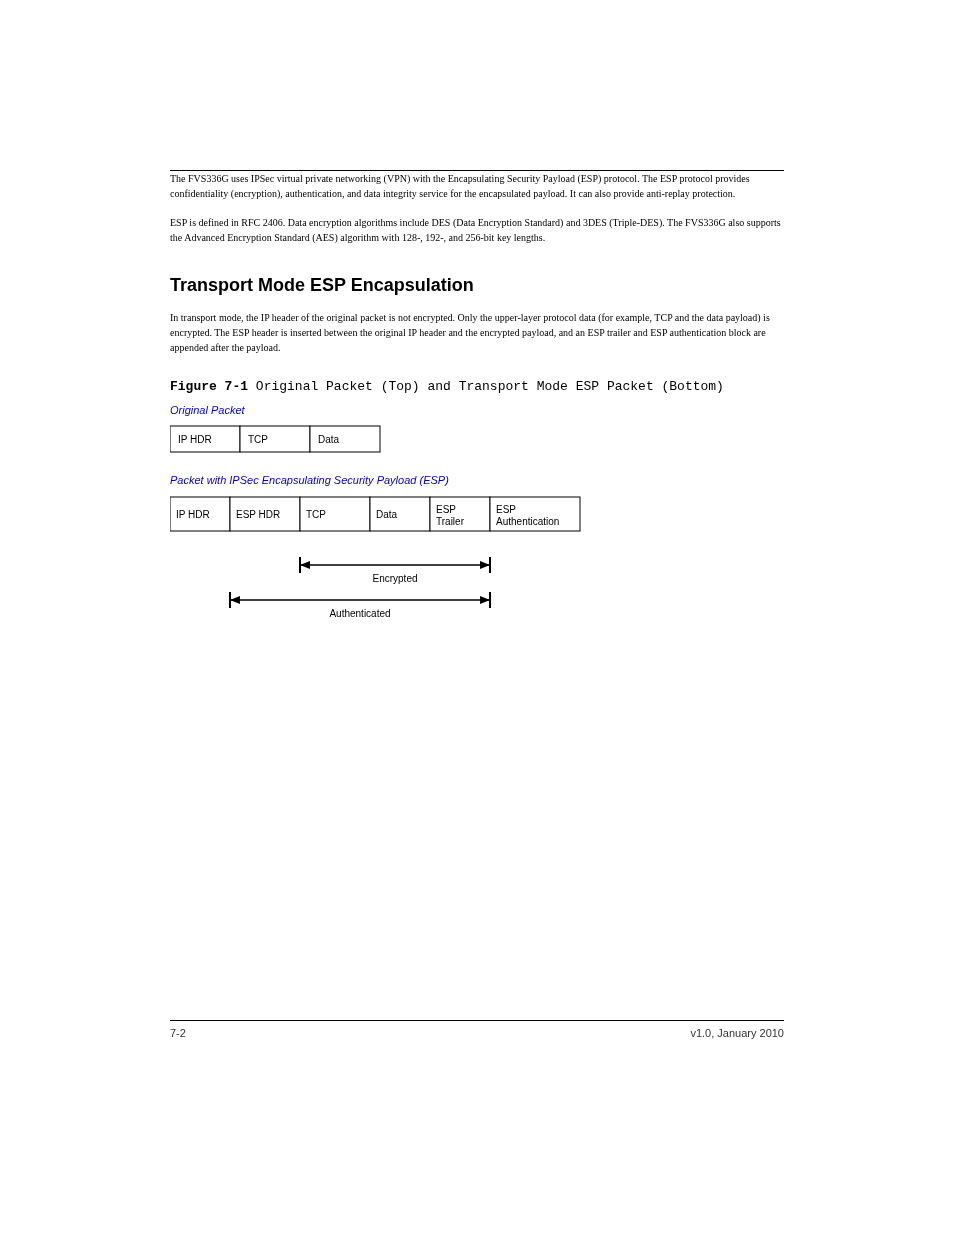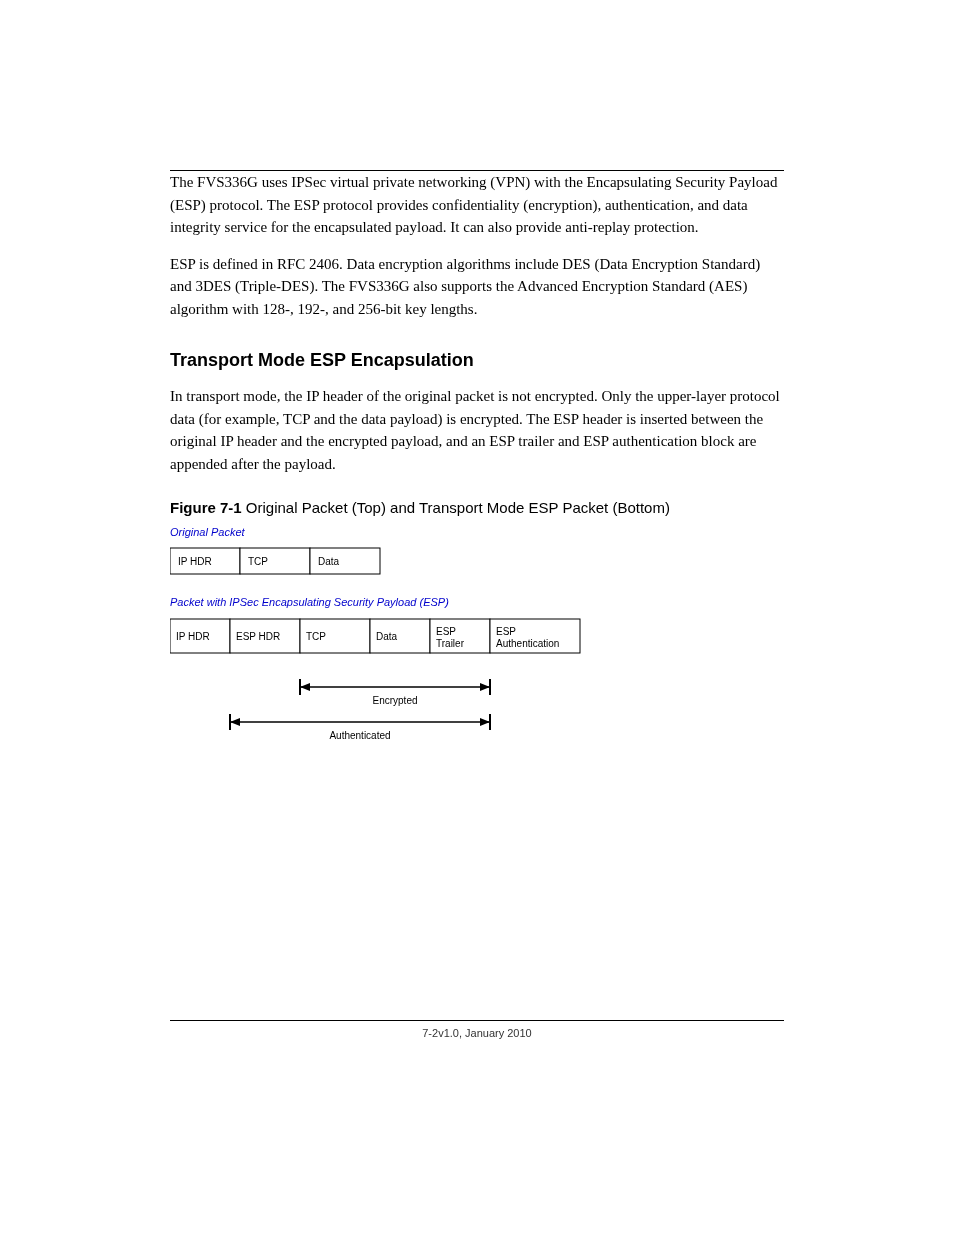--- a/index.html
+++ b/index.html
@@ -27,55 +27,55 @@
     color: #333;
   }
   h1.section {
     font-family: Arial, Helvetica, sans-serif;
     font-weight: bold;
     font-size: 22px;
     margin-top: 30px;
     margin-bottom: 16px;
   }
   p.body {
-    font-size: 15px;
+    font-size: 10px;
     line-height: 1.5;
     margin: 0 0 14px 0;
   }
   h2.sub {
     font-family: Arial, Helvetica, sans-serif;
     font-weight: bold;
     font-size: 18px;
     margin-top: 30px;
     margin-bottom: 14px;
   }
   .figure-caption {
-    font-family: Liberation Sans, sans-serif;
-    font-size: 15px;
+    font-family: Liberation Mono, monospace;
+    font-size: 13px;
     margin-top: 24px;
     margin-bottom: 8px;
   }
   .figure-caption .fignum {
     font-weight: bold;
   }
   .figure {
     margin-top: 1px;
   }
   .footer {
     position: absolute;
     left: 170px;
     right: 170px;
     top: 1020px;
     border-top: 1px solid #000;
     padding-top: 6px;
     font-family: Arial, Helvetica, sans-serif;
     font-size: 11px;
     color: #333;
     display: flex;
-    justify-content: center;
+    justify-content: space-between;
   }
   svg text {
     font-family: Arial, Helvetica, sans-serif;
   }
 </style>
 </head>
 <body>
 
 <div class="page">
 

